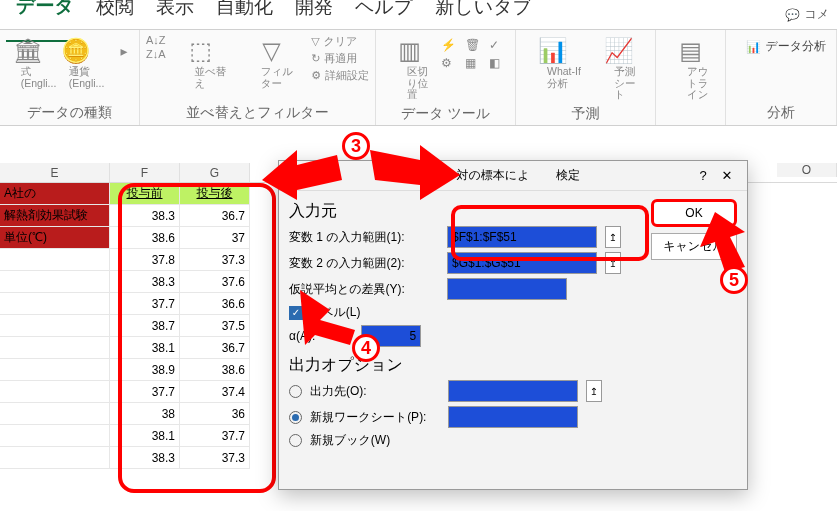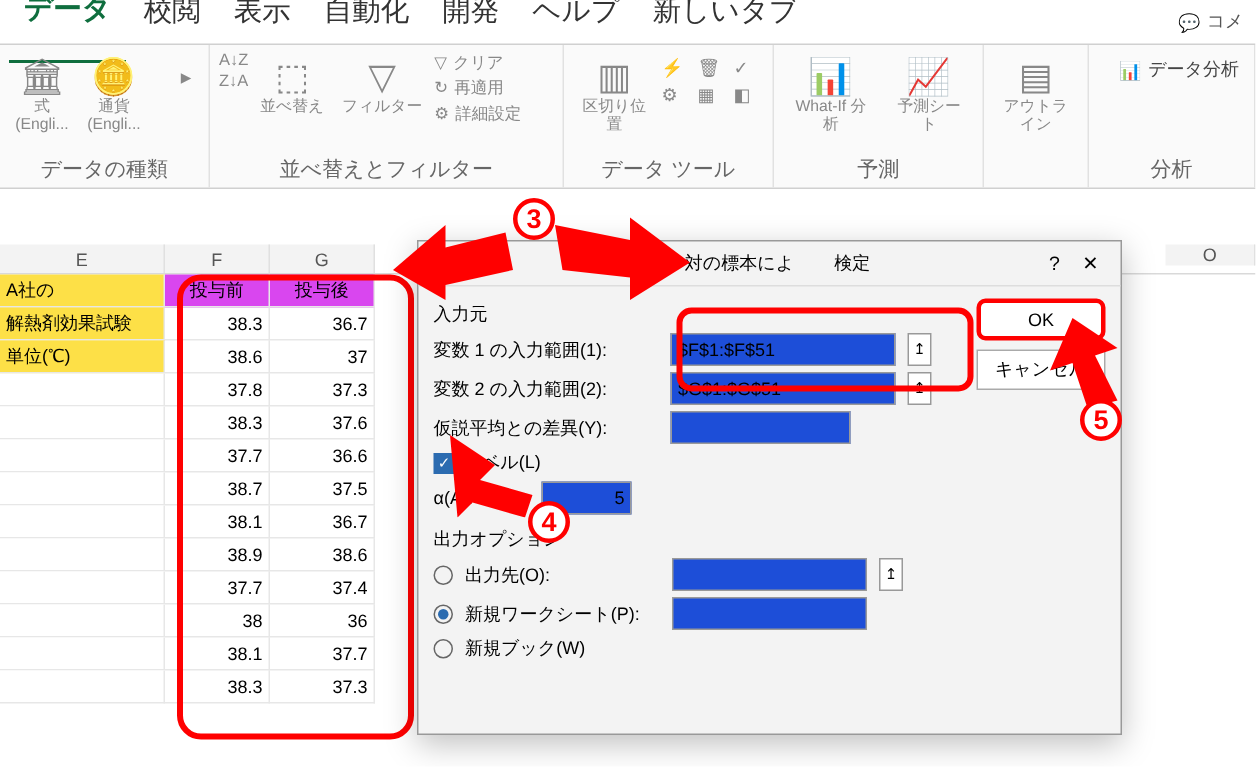--- a/index.html
+++ b/index.html
@@ -11,53 +11,53 @@
   .tab.active { color: #0f6e3e; border-bottom: 2px solid #0f6e3e; font-weight: 600; }
   .tabs-right { margin-left: auto; display: flex; align-items: center; padding-right: 8px; color: #555; gap: 4px; }
 
   
   .ribbon { display: flex; height: 96px; border-bottom: 1px solid #d0d0d0; background: #fafafa; }
   .group { display: flex; flex-direction: column; border-right: 1px solid #e1e1e1; padding: 4px 6px 2px; }
   .group-body { flex: 1; display: flex; align-items: flex-start; gap: 4px; }
   .group-label { text-align: center; font-size: 14px; color: #666; padding: 2px 0 1px; }
   .rbtn { display: flex; flex-direction: column; align-items: center; justify-content: flex-start; padding: 2px 4px; min-width: 44px; color: #888; }
   .rbtn .ico { font-size: 24px; height: 30px; display:flex; align-items:center; justify-content:center; }
-  .rbtn .lbl { font-size: 10.5px; line-height: 1.1; text-align: center; max-width: 64px; }
+  .rbtn .lbl { font-size: 10.5px; line-height: 1.1; max-width: 64px; margin-left: 21px; }
   .mini-row { display: flex; flex-direction: column; gap: 2px; font-size: 11px; color: #888; }
   .mini-row span { display: flex; align-items: center; gap: 4px; white-space: nowrap; }
 
   
   .sheet { position: absolute; top: 163px; left: 0; right: 0; bottom: 0; background: #fff; }
   .col-headers { display: flex; height: 20px; border-bottom: 1px solid #d9d9d9; }
   .col-headers div { border-right: 1px solid #e0e0e0; text-align: center; font-size: 12px; color: #555; background: #f3f3f3; display:flex; align-items:center; justify-content:center;}
   .ch-E { width: 110px; margin-left: 0;}
   .ch-F { width: 70px; }
   .ch-G { width: 70px; }
   .ch-O { width: 60px; position:absolute; right:0; }
   .rows { position: relative; }
   .row { display: flex; height: 22px; }
   .cell { border-right: 1px solid #e7e7e7; border-bottom: 1px solid #e7e7e7; padding: 2px 4px; font-size: 12px; display:flex; align-items:center;}
-  .c-E { width: 110px; background: #fde047; }
+  .c-E { width: 110px; background: #b91c1c; }
   .c-E.plain { background: #fff; }
   .c-F, .c-G { width: 70px; justify-content: flex-end; }
-  .hdr-cell { background: #d946ef; justify-content:center; font-size:12px;}
+  .hdr-cell { background: #bef264; justify-content:center; font-size:12px;text-decoration:underline;}
   
   .red-box-data { position: absolute; border: 4px solid #ff0000; border-radius: 16px; top: 20px; left: 118px; width: 158px; height: 310px; pointer-events:none; z-index:5;}
   
   
   .dialog { position: absolute; top: 160px; left: 278px; width: 470px; height: 330px; background: #f3f3f3; border: 1px solid #999; box-shadow: 0 6px 20px rgba(0,0,0,0.25); z-index:10; }
   .dlg-title { height: 30px; display:flex; align-items:center; padding: 0 8px; border-bottom: 1px solid #ddd; font-size:12px;}
   .dlg-title .t-text{ flex:1; text-align:center;}
   .dlg-title .hclose { width:24px; text-align:center; font-size:13px; }
   .dlg-body { display:flex; padding: 6px 10px 8px; gap: 10px;}
   .dlg-left { flex:1; }
   .dlg-right { width: 86px; display:flex; flex-direction:column; gap:6px; padding-top:2px;}
   .dlg-btn { background:#fff; border:1px solid #aaa; padding:4px 0; font-size:12px; text-align:center;}
   .dlg-btn.ok { border:3px solid #ff0000; border-radius:6px;}
-  .section-title { font-size:12px; margin: 4px 0 3px; }
+  .section-title { font-size:16px; margin: 4px 0 3px; }
   .field-row { display:flex; align-items:center; gap:8px; margin:4px 0; font-size:12px;}
   .field-row label { flex:0 0 150px; }
   .inputish { background:#1d4ed8; border:1px solid #999; height:22px; padding:2px 4px; font-size:12px; width:150px; display:flex; align-items:center;}
   .range-picker { width:16px; height:22px; border:1px solid #999; background:#fff; display:flex; align-items:center; justify-content:center; font-size:10px;}
   .chk { display:flex; align-items:center; gap:6px; font-size:12px; margin:4px 0;}
   .chkbox { width:14px; height:14px; background:#2b6bb0; color:#fff; display:flex; align-items:center; justify-content:center; font-size:10px;}
   .radio { width:13px; height:13px; border:1px solid #666; border-radius:50%; display:inline-flex; align-items:center; justify-content:center;}
   .radio.sel::after{content:""; width:7px; height:7px; background:#2b6bb0; border-radius:50%;}
   .red-box-inputs { position:absolute; border:4px solid #ff0000; border-radius:10px; top:44px; left:172px; width:198px; height:56px; pointer-events:none;}
 

